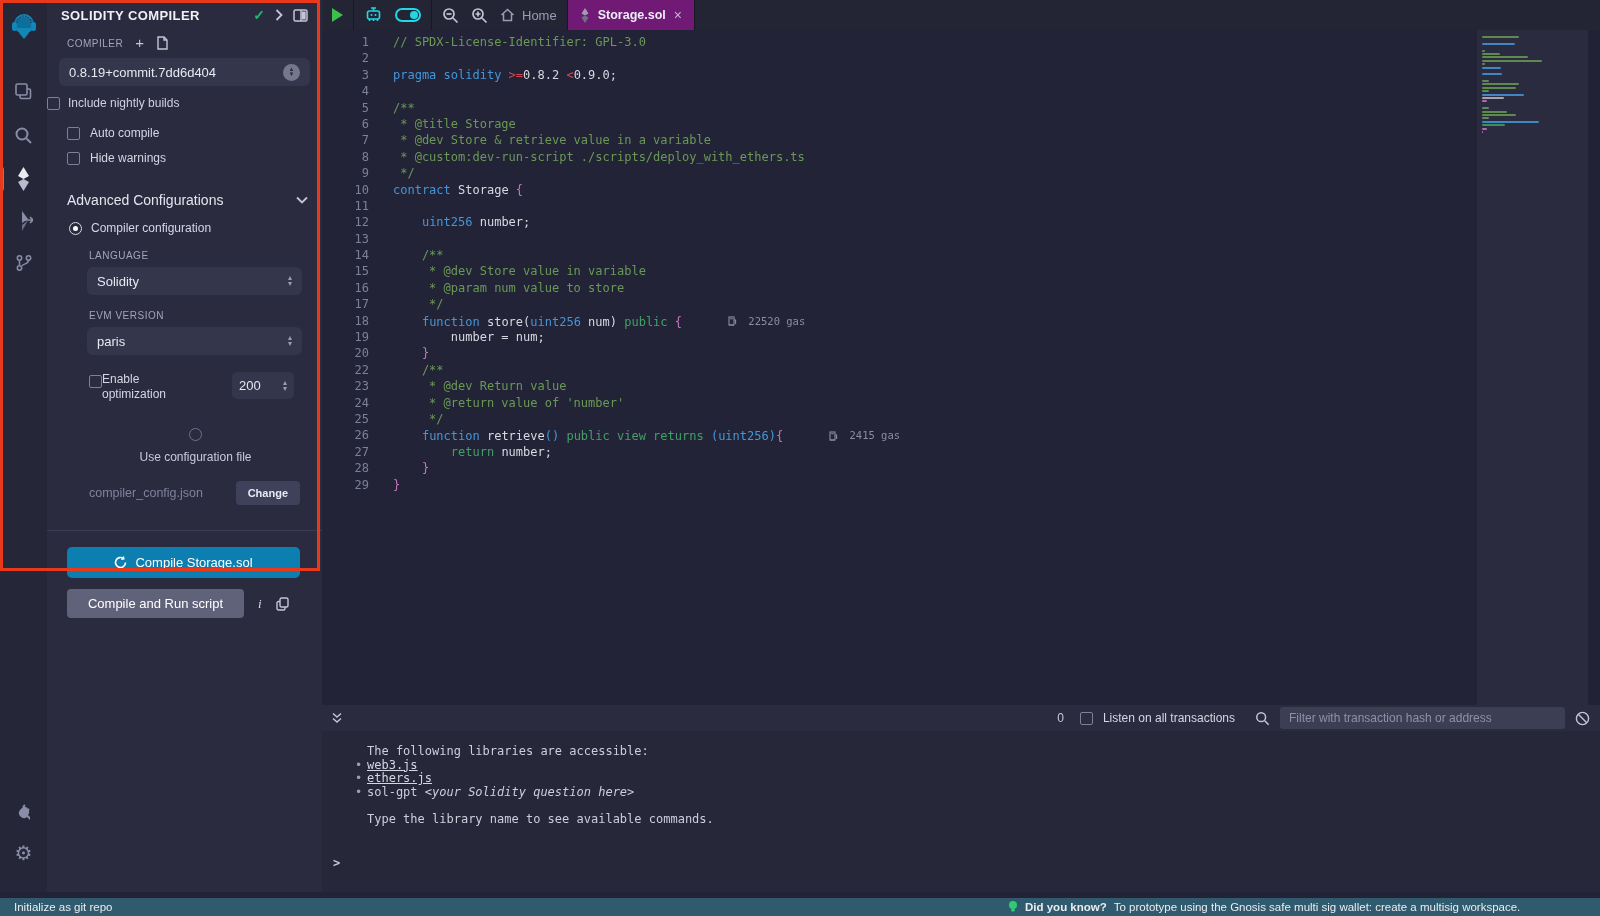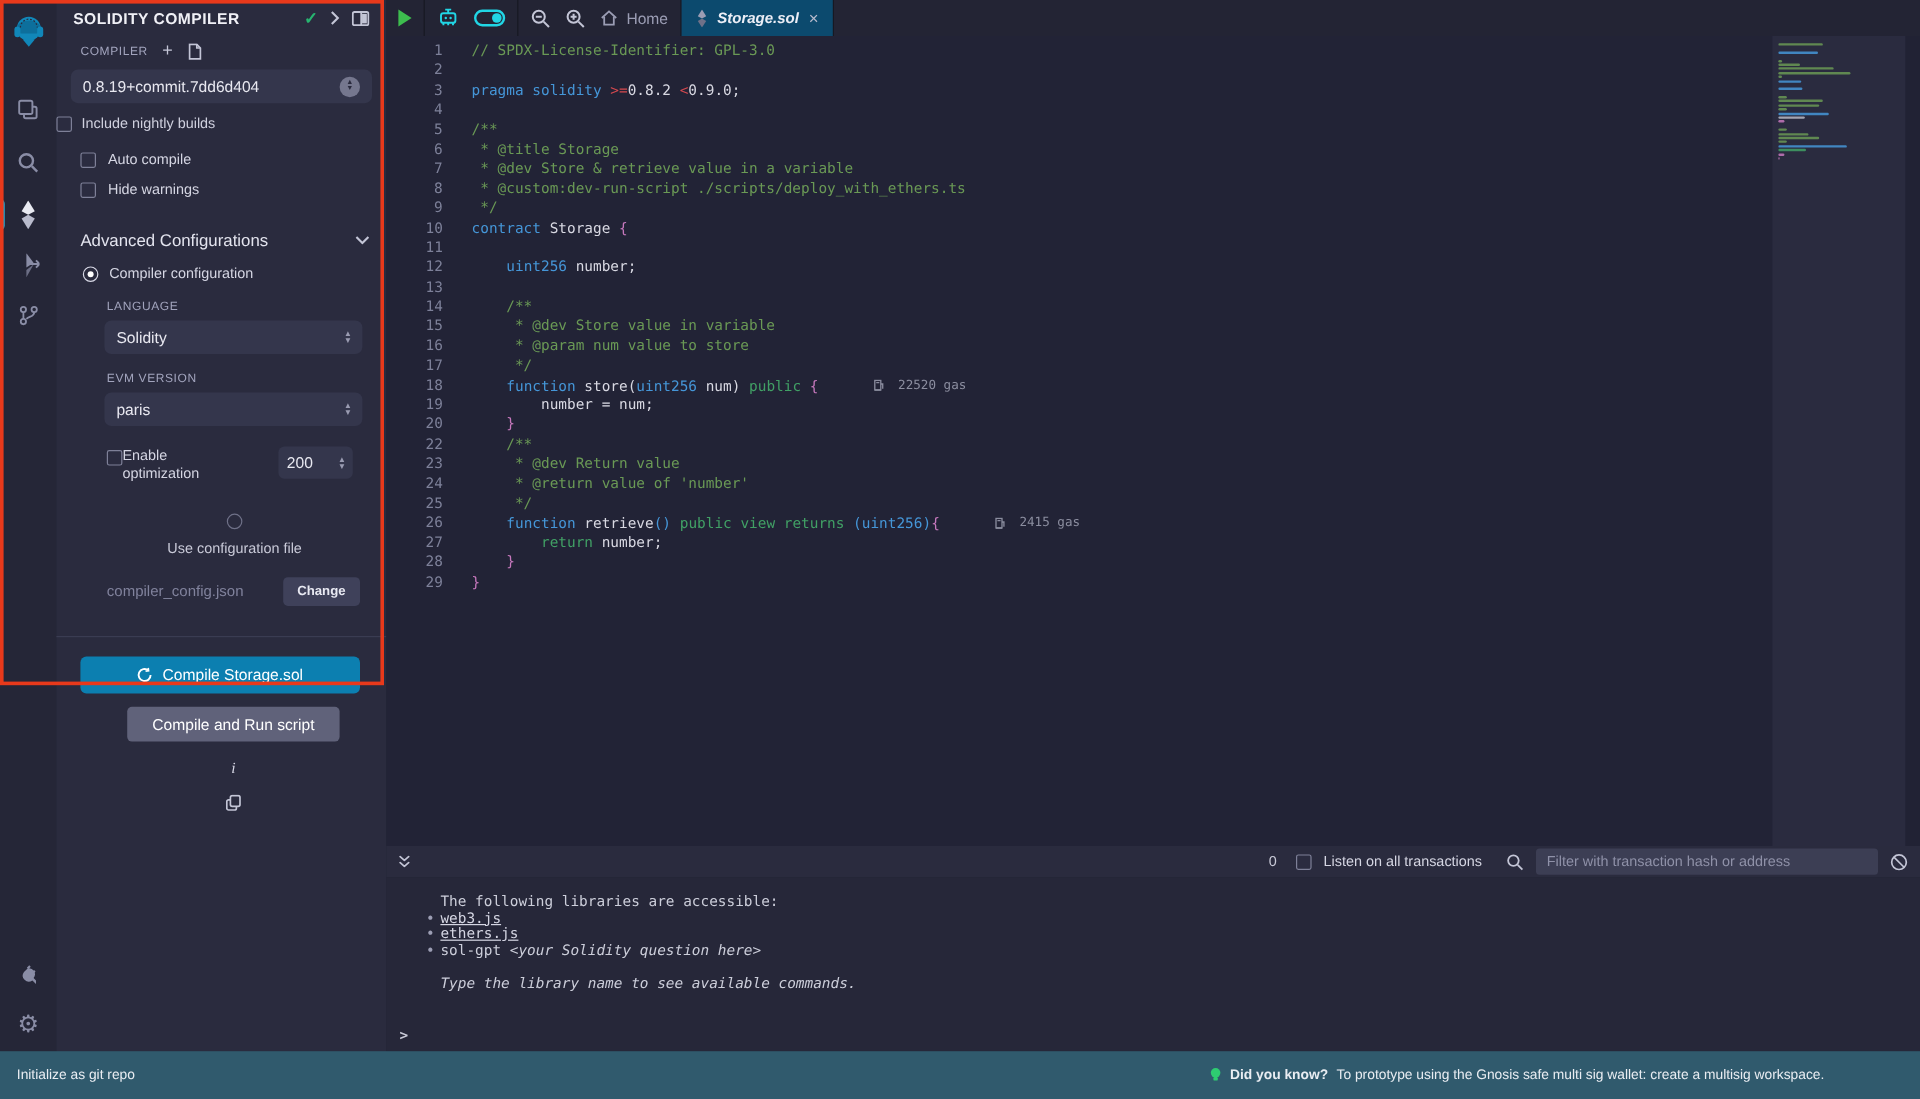--- a/index.html
+++ b/index.html
@@ -51,33 +51,33 @@
   .cfg-select{margin:6px 20px 0 40px;}
   .opt-row{margin:17px 28px 0 42px;gap:0;align-items:flex-start;}
   .opt-label{font-size:12px;color:#d5d6e3;line-height:15px;}
   .num-box{margin-left:auto;background:var(--bg-elev);border-radius:5px;width:62px;height:27px;display:flex;align-items:center;padding:0 7px;gap:6px;color:#e8e8f0;font-size:13px;}
   .use-config{margin:26px 0 0 22px;gap:9px;color:#c9cad8;flex-direction:column;}
   .config-row{margin:17px 22px 0 42px;align-items:center;}
   .config-file{color:#80829c;font-size:12.5px;flex:1;}
   .change-btn{background:var(--chg-btn);color:#e8e9f2;font-weight:bold;font-size:11px;border:none;border-radius:4px;padding:6px 12px;}
   .divider{height:1px;background:#3a3c52;margin-top:25px;}
   .compile-btn{margin:16px 20px 0 20px;width:233px;height:31px;background:var(--blue-btn);border:none;border-radius:5px;color:#fff;font-size:13px;display:flex;align-items:center;justify-content:center;gap:8px;font-family:inherit;}
-  .run-row{margin:11px 0 0 20px;gap:14px;flex-direction:column;}
+  .run-row{margin:11px 0 0 20px;gap:14px;}
   .run-btn{width:177px;height:29px;background:var(--gray-btn);border:none;border-radius:4px;color:#fff;font-size:13px;font-family:inherit;}
   .info-i{font-family:"Liberation Serif",serif;font-style:italic;color:#d8d9e6;font-size:13px;}
 
   
   .main{position:absolute;left:322px;top:0;right:0;height:892px;display:flex;flex-direction:column;}
   .tab-bar{height:30px;background:var(--bg-tabbar);display:flex;align-items:stretch;flex:none;}
   .tb-sec{display:flex;align-items:center;padding:0 10px;gap:12px;border-right:1px solid #171822;}
   .play{width:0;height:0;border-left:11px solid var(--play);border-top:7px solid transparent;border-bottom:7px solid transparent;}
   .toggle{width:26px;height:14px;border:2px solid var(--cyan);border-radius:8px;position:relative;}
   .toggle::after{content:"";position:absolute;right:1px;top:1px;width:8px;height:8px;border-radius:50%;background:var(--cyan);}
   .home-label{color:#9b9db4;font-size:13px;}
-  .tab{display:flex;align-items:center;gap:8px;padding:0 12px;background:#0c4a6e;border-right:1px solid #171822;color:#eceef6;font-size:12.5px;font-weight:bold;font-style:italic;}
+  .tab{display:flex;align-items:center;gap:8px;padding:0 12px;background:#701a75;border-right:1px solid #171822;color:#eceef6;font-size:12.5px;font-weight:bold;}
   .tab .close{color:#b9bbcd;font-size:14px;font-weight:normal;}
 
   
   .editor{position:relative;flex:none;height:675px;background:var(--bg-editor);overflow:hidden;font-family:"DejaVu Sans Mono",monospace;font-size:12px;}
   .code-area{position:absolute;left:0;top:4px;right:123px;}
   .code-row{display:flex;height:16.4px;line-height:16.4px;}
   .ln{width:47px;flex:none;text-align:right;color:var(--gutter);}
   .cl{padding-left:24px;white-space:pre;}
   .tk-c{color:#6A9955}.tk-k{color:#4596d8}.tk-o{color:#d6494f}
   .tk-g{color:#41a065}.tk-p{color:#c678bd}.tk-w{color:#d8d8e2}
@@ -95,21 +95,21 @@
   .filter-input{width:285px;height:22px;background:var(--input);border:none;border-radius:3px;color:#d5d6e3;font-size:12px;padding:0 9px;font-family:inherit;}
   .filter-input::placeholder{color:#8f91a8;}
   .term-body{flex:1;background:#262739;font-family:"DejaVu Sans Mono",monospace;font-size:12px;color:#ccceda;padding:14px 0 0 33px;position:relative;}
   .term-line{line-height:13.6px;}
   .bullet{display:inline-block;width:12px;color:#9c9eb4;}
   .lib-link{text-decoration:underline;color:#d5d6e3;}
   .solgpt-hint{font-style:italic;}
   .prompt{position:absolute;left:11px;bottom:22px;color:#c8c9d6;font-weight:bold;}
 
   
-  .status-bar{position:absolute;left:0;bottom:0;width:1600px;height:40px;background:var(--status);display:flex;align-items:center;font-size:11.5px;color:#e9edf2;}
+  .status-bar{position:absolute;left:0;bottom:0;width:1600px;height:18px;background:var(--status);display:flex;align-items:center;font-size:11.5px;color:#e9edf2;}
   .status-left{margin-left:14px;}
   .status-tip{position:absolute;left:1008px;display:flex;align-items:center;gap:7px;}
   .tip-bold{font-weight:bold;}
   .status-right{margin-left:auto;display:flex;align-items:center;height:100%;}
   .copilot{margin-right:14px;}
   .scam{height:100%;background:var(--orange);display:flex;align-items:center;gap:7px;padding:0 14px;color:#fff;}
   .warn{font-size:12px;}
 
   
   .annotation{position:absolute;left:0;top:0;width:320px;height:571px;border:3px solid var(--red);pointer-events:none;z-index:60;}
@@ -500,21 +500,21 @@
             <path d="M3.5 3.5 L12.5 12.5"></path>
           </svg>
       </div>
     </div>
 
     <div class="term-body">
       <div class="term-line" style="padding-left:12px;">The following libraries are accessible:</div>
       <div class="term-line"><span class="bullet">•</span><a class="lib-link">web3.js</a></div>
       <div class="term-line"><span class="bullet">•</span><a class="lib-link">ethers.js</a></div>
       <div class="term-line"><span class="bullet">•</span><span>sol-gpt </span><span class="solgpt-hint">&lt;your Solidity question here&gt;</span></div>
-      <div class="term-line" style="padding-left:12px;margin-top:14px;font-style:italic;">Type the library name to see available commands.</div>
+      <div class="term-line" style="padding-left:12px;margin-top:14px;">Type the library name to see available commands.</div>
       <span class="prompt">&gt;</span>
     </div>
   </div>
 
   <div class="status-bar">
     <span class="status-left">Initialize as git repo</span>
     <span class="status-tip">
       <svg width="10" height="14" viewBox="0 0 10 14">
           <circle cx="5" cy="5" r="4" fill="#2ecc71"></circle>
           <rect x="3.2" y="8.5" width="3.6" height="3" rx="1" fill="#2ecc71"></rect>

